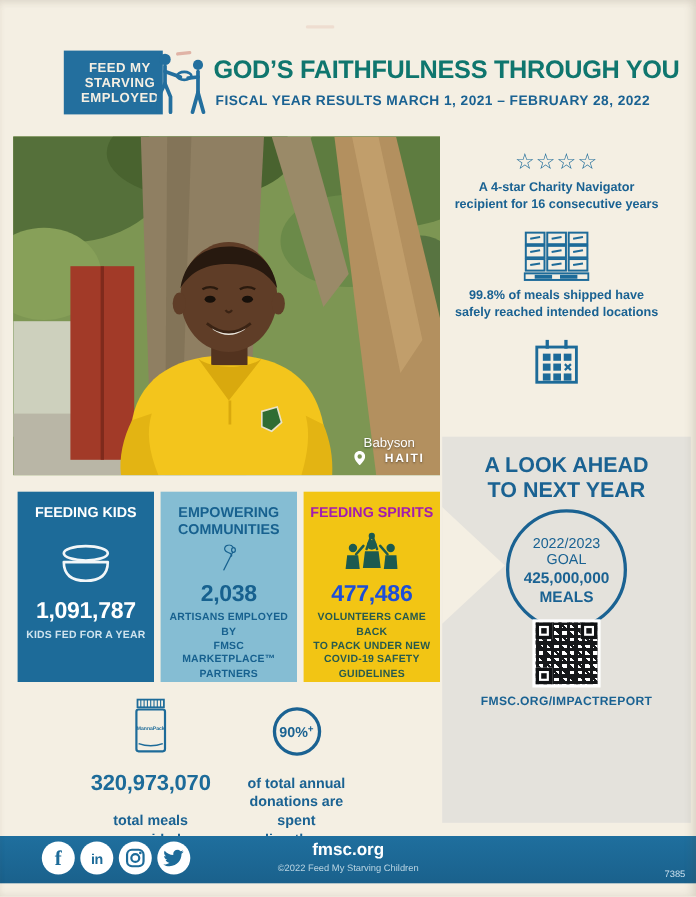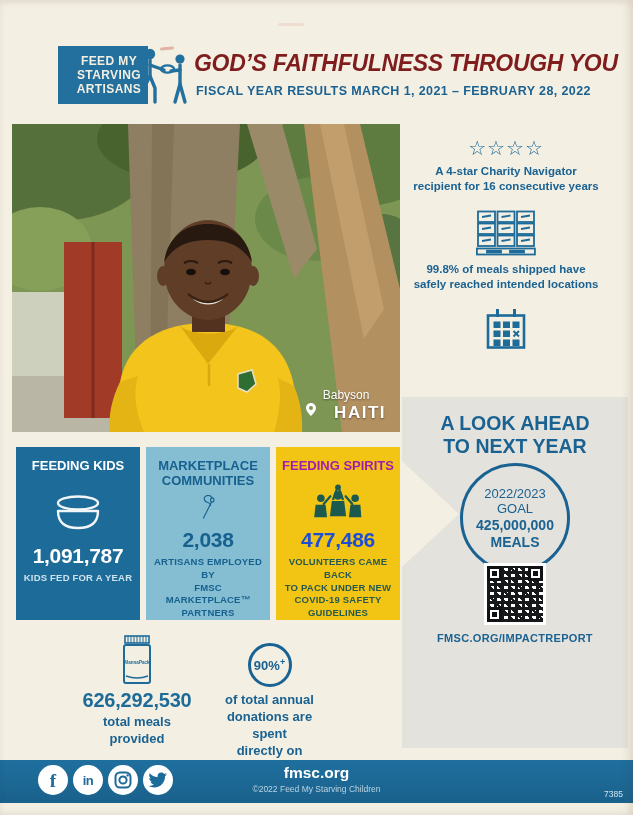--- a/index.html
+++ b/index.html
@@ -8,33 +8,33 @@
   .page::after{content:"";position:absolute;inset:0;pointer-events:none;
     box-shadow:inset -4px 0 8px rgba(90,80,60,.14), inset 0 3px 6px rgba(90,80,60,.05);}
   .pre{white-space:pre-line;}
 
   
   .logo-box{position:absolute;left:58px;top:46px;width:78px;height:58px;background:#236f9e;
     color:#f4efe3;display:flex;flex-direction:column;justify-content:center;align-items:center;
     font-weight:700;font-size:12px;line-height:1.18;letter-spacing:.4px;text-align:center;padding-left:12px;}
   .logo-figs{position:absolute;left:137px;top:42px;}
   .h-title{position:absolute;left:194px;top:50px;width:430px;margin:0;font-size:23px;font-weight:800;
-    color:#7f1d1d;letter-spacing:-.3px;white-space:nowrap;font-style:italic;}
+    color:#0f766e;letter-spacing:-.3px;white-space:nowrap;}
   .h-sub{position:absolute;left:196px;top:84px;font-size:12.5px;font-weight:700;color:#1a6292;
     letter-spacing:.4px;white-space:nowrap;}
   .scan-mark{position:absolute;border-radius:2px;pointer-events:none;}
 
   
   .photo{position:absolute;left:12px;top:124px;width:388px;height:308px;overflow:hidden;background:#6d8a46;}
   .photo svg{display:block;}
   .photo-cap{position:absolute;right:14px;bottom:9px;text-align:center;color:#fff;
     text-shadow:0 1px 2px rgba(0,0,0,.45);}
   .photo-cap .nm{font-size:12px;font-weight:400;}
-  .photo-cap .loc{display:flex;gap:18px;justify-content:center;
-    font-size:17px;font-weight:800;letter-spacing:1.5px;margin-top:1px;}
+  .photo-cap .loc{display:flex;align-items:center;gap:18px;justify-content:center;
+    font-size:11px;font-weight:800;letter-spacing:1.5px;margin-top:1px;}
 
   
   .rcol{position:absolute;left:404px;top:138px;width:204px;display:flex;flex-direction:column;align-items:center;}
   .stars{font-size:20px;line-height:1;color:#1d6b99;letter-spacing:1px;font-weight:400;}
   .rcap{margin-top:6px;font-size:11.5px;font-weight:700;color:#1a6292;line-height:1.28;text-align:center;}
   .mt-pallet{margin-top:17px;} .mt-cal{margin-top:16px;}
 
   
   .panel{position:absolute;left:402px;top:397px;width:226px;height:351px;background:#e4e2dc;
     display:flex;flex-direction:column;align-items:center;}
@@ -68,21 +68,21 @@
   .box-kids{left:16px;background:#1d6b99;color:#fff;}
   .box-kids .cap{color:#cfe3ee;}
   .box-comm{left:146px;background:#85bdd3;color:#17618f;}
   .box-spirit{left:276px;background:#f2c514;}
   .box-spirit .ttl{color:#a21caf;}
   .box-spirit .num{color:#1d4ed8;}
   .box-spirit .cap{color:#275a4e;}
   .ico{margin-top:12px;}
 
   
-  .bstat{position:absolute;display:flex;flex-direction:column;align-items:center;text-align:center;color:#1d6b99;}
+  .bstat{position:absolute;display:flex;flex-direction:column;align-items:center;text-align:center;color:#1d6b99;gap:12px;}
   .bs-meals{left:57px;top:634px;width:160px;}
   .bs-meals .num{font-size:20px;font-weight:800;margin-top:3px;letter-spacing:-.2px;}
   .bs-don{left:212px;top:643px;width:115px;}
   .bcap{font-size:13px;font-weight:700;line-height:1.3;margin-top:2px;color:#1a6292;}
   .pct-circle{width:44px;height:44px;border:3px solid #1a6292;border-radius:50%;display:flex;
     justify-content:center;align-items:center;font-size:13px;font-weight:800;color:#1a6292;box-sizing:border-box;}
   .pct-circle sup{font-size:9px;margin-top:-7px;}
 
   
   .footer{position:absolute;left:0;top:760px;width:633px;height:43px;
@@ -102,21 +102,21 @@
 
 <div class="page">
 
   <div class="scan-mark" style="left:160px;top:47px;width:14px;height:3px;background:#c86a5a;opacity:.45;transform:rotate(-6deg);"></div>
   <div class="scan-mark" style="left:278px;top:23px;width:26px;height:3px;background:#e7c2b5;opacity:.4;"></div>
 
   <div>
     <div class="logo-box">
       <span>FEED MY</span>
       <span>STARVING</span>
-      <span>ARTISANS</span>
+      <span>EMPLOYED</span>
     </div>
     <svg class="logo-figs" width="52" height="66" viewBox="0 0 52 66">
       <g stroke="#236f9e" stroke-width="3.4" stroke-linecap="round" fill="none">
         <circle cx="13" cy="12" r="5.2" fill="#236f9e" stroke="none"></circle>
         <path d="M13,18 L13,34 L7,46 L7,60"></path>
         <path d="M13,34 L18,46 L18,60"></path>
         <path d="M13,23 L27,28"></path>
         <circle cx="43" cy="17" r="4.6" fill="#236f9e" stroke="none"></circle>
         <path d="M43,23 L43,42"></path>
         <path d="M43,42 L38,60 M43,42 L48,60"></path>
@@ -256,21 +256,21 @@
     <div class="ttl pre">FEEDING KIDS</div>
     <svg class="ico" style="margin-top:20px" width="46" height="38" viewBox="0 0 46 38">
       <ellipse cx="23" cy="9" rx="20" ry="6.5" fill="none" stroke="#f2f6f8" stroke-width="2.4"></ellipse>
       <path d="M3,17 Q3,34 23,34 Q43,34 43,17 Z" fill="none" stroke="#f2f6f8" stroke-width="2.4" stroke-linejoin="round"></path>
     </svg>
     <div class="num" style="margin-top:12px">1,091,787</div>
     <div class="cap pre">KIDS FED FOR A YEAR</div>
   </div>
 
   <div class="ibox box-comm">
-    <div class="ttl pre">MARKETPLACE
+    <div class="ttl pre">EMPOWERING
 COMMUNITIES</div>
     <svg class="ico" style="margin-top:6px" width="44" height="50" viewBox="0 0 44 50">
       <g fill="none" stroke="#17618f" stroke-width="2.2" stroke-linecap="round">
         <path d="M30,5 C24,-3 12,2 15,10 C17,17 29,13 27,21"></path>
         <ellipse cx="30.5" cy="10" rx="3.4" ry="4.2"></ellipse>
         <path d="M29,14 L13,46"></path>
       </g>
     </svg>
     <div class="num" style="margin-top:8px">2,038</div>
     <div class="cap pre">ARTISANS EMPLOYED BY
@@ -312,21 +312,21 @@
           <line x1="17" y1="2" x2="17" y2="9"></line>
             <line x1="20" y1="2" x2="20" y2="9"></line>
             <line x1="23" y1="2" x2="23" y2="9"></line>
             <line x1="26" y1="2" x2="26" y2="9"></line>
         </g>
         <rect x="4" y="11" width="26" height="38" rx="2" stroke-width="2"></rect>
         <path d="M6,42 Q17,46 28,42" stroke-width="1.4"></path>
       </g>
       <text x="17" y="30" text-anchor="middle" font-size="4.6" font-weight="bold" fill="#1d6b99">MannaPack</text>
     </svg>
-    <div class="num">626,292,530</div>
+    <div class="num">320,973,070</div>
     <div class="bcap pre">total meals
 provided</div>
   </div>
 
   <div class="bstat bs-don">
     <div class="pct-circle">
       <span>90%</span>
         <sup>+</sup>
     </div>
     <div class="bcap pre" style="margin-top:5px">of total annual

